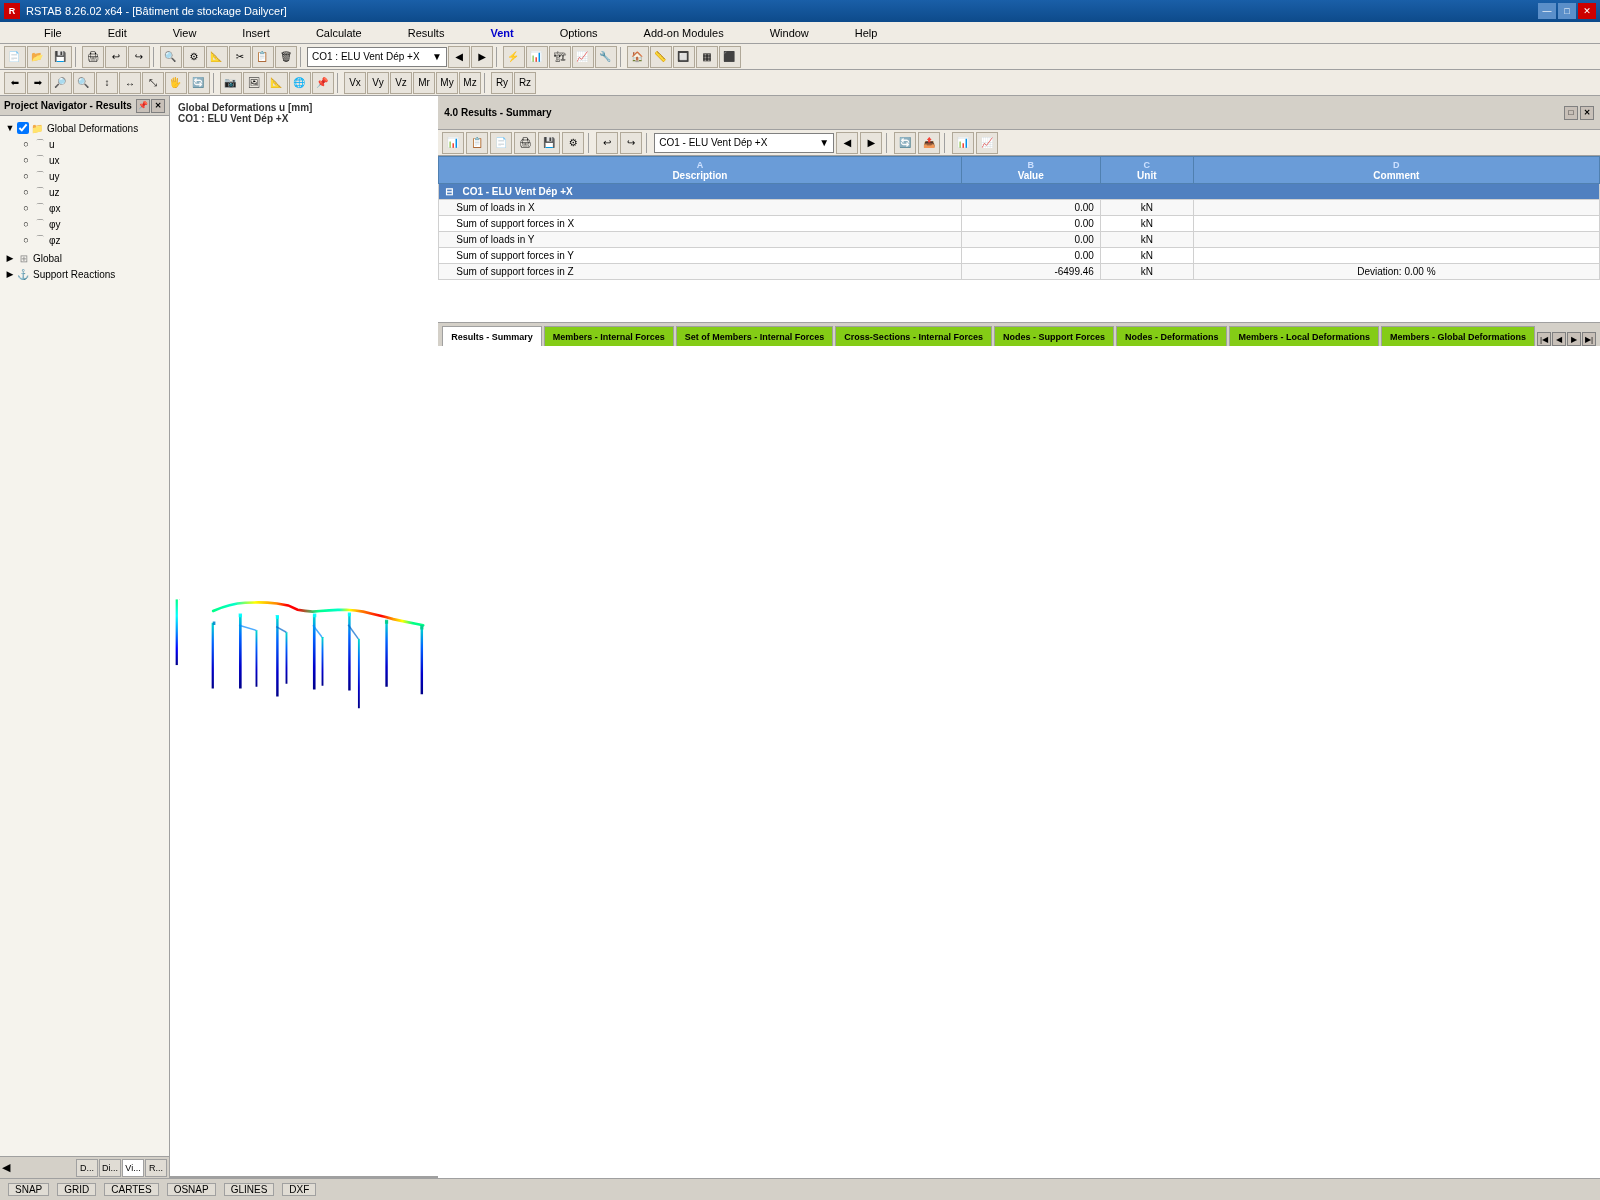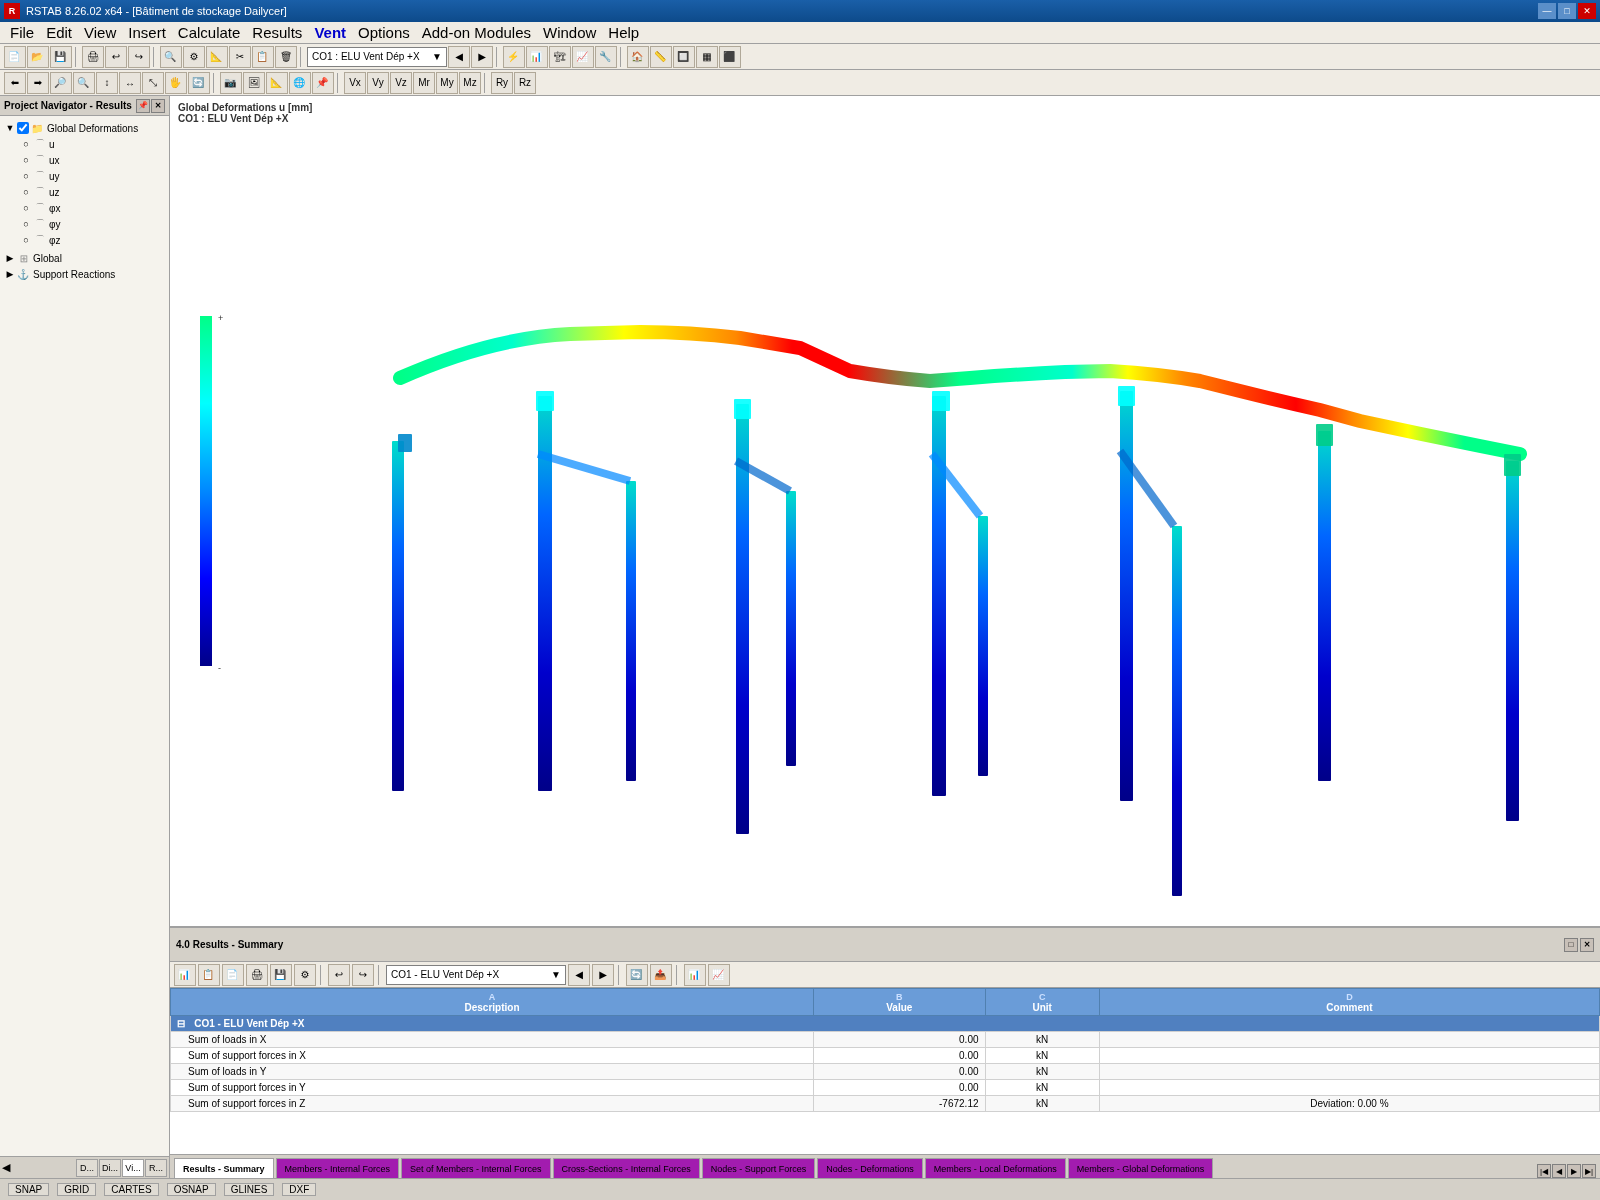--- a/index.html
+++ b/index.html
@@ -9,21 +9,21 @@
     #title-bar { background: linear-gradient(to bottom, #1a5fa8, #0d4a8a); color: white; height: 22px; display: flex; align-items: center; justify-content: space-between; padding: 0 4px; }
     #title-bar-left { display: flex; align-items: center; gap: 6px; }
     #title-bar-left .app-icon { width: 16px; height: 16px; background: #c00; display: flex; align-items: center; justify-content: center; color: white; font-size: 9px; font-weight: bold; }
     #title-text { font-size: 11px; }
     #title-controls { display: flex; gap: 2px; }
     #title-controls span { width: 18px; height: 16px; background: #5b8fc9; display: flex; align-items: center; justify-content: center; font-size: 9px; cursor: pointer; }
     #title-controls span:last-child { background: #c00; }
     
     
     #menu-bar { background: #f0ece4; border-bottom: 1px solid #a0a0a0; height: 22px; display: flex; align-items: center; padding: 0 4px; }
-    #menu-bar span { padding: 2px 6px; font-size: 15px; cursor: pointer; }
+    #menu-bar span { padding: 2px 6px; font-size: 11px; cursor: pointer; margin-left: 34px; }
     
     
     .toolbar { background: #f0ece4; border-bottom: 1px solid #a0a0a0; height: 26px; display: flex; align-items: center; padding: 0 4px; gap: 1px; flex-wrap: nowrap; overflow: hidden; }
     .tb-btn { width: 22px; height: 22px; background: #e8e4dc; border: 1px solid #b0a898; display: flex; align-items: center; justify-content: center; font-size: 10px; cursor: pointer; flex-shrink: 0; }
     .tb-sep { width: 4px; height: 20px; border-left: 1px solid #a0a0a0; margin: 0 2px; }
     .tb-dropdown { background: white; border: 1px solid #808080; height: 20px; min-width: 140px; font-size: 10px; padding: 0 4px; display: flex; align-items: center; justify-content: space-between; cursor: pointer; }
     
     
     #main-layout { display: flex; height: calc(1200px - 22px - 22px - 26px - 26px - 22px); }
     
@@ -39,21 +39,21 @@
     .tree-checkbox { width: 12px; height: 12px; margin-right: 2px; }
     .indent2 { margin-left: 16px; }
     
     
     #left-panel-bottom { background: #d4d0c8; border-top: 1px solid #a0a0a0; height: 22px; display: flex; align-items: center; justify-content: space-between; padding: 0 2px; }
     #left-panel-bottom-tabs { display: flex; gap: 1px; }
     .bottom-tab { width: 22px; height: 18px; background: #e0dcd4; border: 1px solid #a0a0a0; display: flex; align-items: center; justify-content: center; font-size: 9px; cursor: pointer; }
     .bottom-tab.active { background: white; }
     
     
-    #right-panel { flex: 1; display: flex; flex-direction: column; background: white; }
+    #right-panel { flex: 1; display: flex; background: white; }
     
     
     #viewport { flex: 1; background: white; position: relative; overflow: hidden; border-bottom: 2px solid #a0a0a0; }
     #viewport-label { position: absolute; top: 6px; left: 8px; font-size: 10px; color: #333; z-index: 10; }
     #viewport-label div { font-weight: bold; }
     
     
     #results-panel { height: 250px; display: flex; flex-direction: column; }
     #results-header { background: #d4d0c8; border-bottom: 1px solid #a0a0a0; height: 34px; display: flex; align-items: center; justify-content: space-between; padding: 0 6px; font-size: 10px; font-weight: bold; }
     #results-header-right { display: flex; gap: 2px; }
@@ -67,21 +67,21 @@
     #results-table td { padding: 2px 6px; border: 1px solid #d0d0d0; }
     #results-table tr.co1-header td { background: #5080c0; color: white; font-weight: bold; }
     #results-table tr:nth-child(even):not(.co1-header) td { background: #f8f8f8; }
     .col-a { width: 45%; }
     .col-b { width: 12%; text-align: right; }
     .col-c { width: 8%; text-align: center; }
     .col-d { width: 35%; text-align: center; }
     
     
     #bottom-tabs { background: #d4d0c8; border-top: 1px solid #a0a0a0; height: 24px; display: flex; align-items: flex-end; padding: 0 4px; overflow: hidden; }
-    .result-tab { padding: 2px 8px; font-size: 9px; background: #a21caf; border: 1px solid #a0a0a0; border-bottom: none; margin-right: 2px; cursor: pointer; height: 20px; display: flex; align-items: center; white-space: nowrap; }
+    .result-tab { padding: 2px 8px; font-size: 9px; background: #84cc16; border: 1px solid #a0a0a0; border-bottom: none; margin-right: 2px; cursor: pointer; height: 20px; display: flex; align-items: center; white-space: nowrap; font-weight: bold; }
     .result-tab.active { background: white; font-weight: bold; }
     
     
     #status-bar { background: #d4d0c8; border-top: 1px solid #a0a0a0; height: 22px; display: flex; align-items: center; padding: 0 8px; gap: 8px; font-size: 10px; }
     .status-btn { padding: 0 6px; background: #e0dcd4; border: 1px solid #a0a0a0; cursor: pointer; font-size: 10px; }
     
     
     #nav-arrows { display: flex; align-items: center; gap: 1px; margin-left: auto; }
     #nav-arrows span { width: 14px; height: 14px; background: #c8c0b8; border: 1px solid #808080; display: flex; align-items: center; justify-content: center; font-size: 8px; cursor: pointer; }
     
@@ -433,21 +433,21 @@
       <td class="col-d"></td>
     </tr>
               <tr>
       <td class="col-a">&nbsp;&nbsp;&nbsp;&nbsp;Sum of support forces in Y</td>
       <td class="col-b" style="text-align:right;">0.00</td>
       <td class="col-c" style="text-align:center;">kN</td>
       <td class="col-d"></td>
     </tr>
               <tr>
       <td class="col-a">&nbsp;&nbsp;&nbsp;&nbsp;Sum of support forces in Z</td>
-      <td class="col-b" style="text-align:right;">-7672.12</td>
+      <td class="col-b" style="text-align:right;">-6499.46</td>
       <td class="col-c" style="text-align:center;">kN</td>
       <td class="col-d">Deviation:  0.00 %</td>
     </tr>
             </tbody>
         </table>
       </div>
 
       <div id="bottom-tabs">
         <div class="result-tab active">
           <span>Results - Summary</span>

